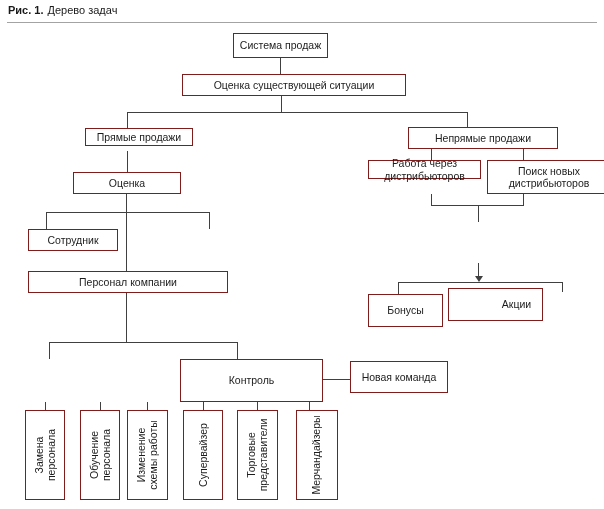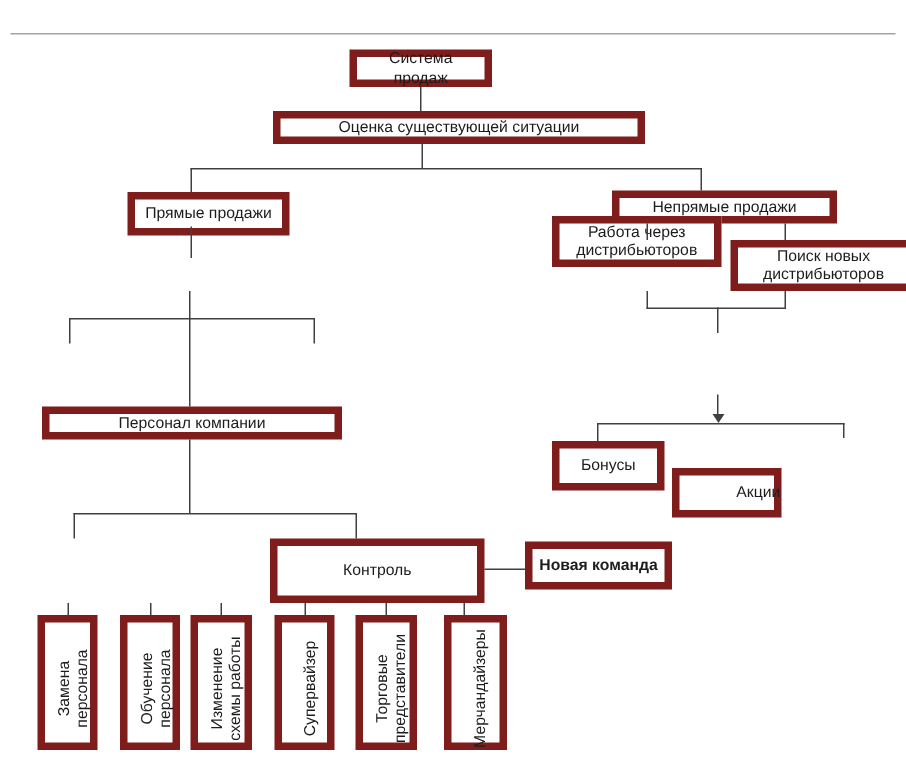--- a/index.html
+++ b/index.html
@@ -2,52 +2,57 @@
 <html><head>
 <meta charset="utf-8">
 <style>
   html,body{margin:0;padding:0;background:#ffffff;}
   #page{position:relative;width:604px;height:509px;background:#ffffff;
         font-family:"Liberation Sans","DejaVu Sans",sans-serif;overflow:hidden;}
   #caption{position:absolute;left:8px;top:4px;font-size:11px;color:#1a1a1a;}
   #caption .pfx{font-weight:bold;}
   #caption .txt{margin-left:4px;}
   #rule{position:absolute;left:7px;top:22px;width:590px;height:1px;background:#a3a3a3;}
-  .node{position:absolute;box-sizing:border-box;background:#ffffff;border:5px solid #7f1d1d;
+  .node{position:absolute;box-sizing:border-box;background:#ffffff;border:1px solid #7f1d1d;
         display:flex;align-items:center;justify-content:center;text-align:center;
         font-size:10.5px;line-height:1.18;color:#1c1c1c;white-space:pre-line;padding:1px 2px;}
   .vnode{padding:0;}
   .vtext{position:absolute;width:88px;height:36px;left:-25px;top:26px;transform:rotate(-90deg);
          display:flex;align-items:center;justify-content:center;text-align:center;white-space:pre-line;}
   .hline,.vline{position:absolute;background:#404040;}
   .hline{height:1px;}
   .vline{width:1px;}
   .arrowhead{position:absolute;width:0;height:0;border-left:4px solid transparent;
              border-right:4px solid transparent;border-top:6px solid #404040;}
 </style>
 </head>
 <body>
 
 <div id="page">
 
+  <div id="caption">
+    <span class="pfx">Рис. 1.</span><span class="txt">Дерево задач</span>
+  </div>
   <div id="rule"></div>
 
   <div class="node" style="left:233px;top:33px;width:95px;height:25px;">Система продаж</div>
-  <div class="node" style="left:182px;top:74px;width:248px;height:22px;">Оценка существующей ситуации</div>
-  <div class="node" style="left:85px;top:128px;width:108px;height:29px;">Прямые продажи</div>
+  <div class="node" style="left:182px;top:74px;width:224px;height:22px;">Оценка существующей ситуации</div>
+  <div class="node" style="left:85px;top:128px;width:108px;height:18px;">Прямые продажи</div>
   <div class="node" style="left:408px;top:127px;width:150px;height:22px;">Непрямые продажи</div>
-  <div class="node" style="left:368px;top:144px;width:113px;height:34px;">Работа через
+  <div class="node" style="left:73px;top:172px;width:108px;height:22px;">Оценка</div>
+  <div class="node" style="left:368px;top:160px;width:113px;height:19px;">Работа через
 дистрибьюторов</div>
   <div class="node" style="left:487px;top:160px;width:124px;height:34px;">Поиск новых
 дистрибьюторов</div>
+  <div class="node" style="left:28px;top:229px;width:90px;height:22px;">Сотрудник</div>
   <div class="node" style="left:28px;top:271px;width:200px;height:22px;">Персонал компании</div>
   <div class="node" style="left:368px;top:294px;width:75px;height:33px;">Бонусы</div>
-  <div class="node" style="left:448px;top:312px;width:73px;height:33px;padding-left:44px;">Акции</div>
+  <div class="node" style="left:448px;top:288px;width:95px;height:33px;padding-left:44px;">Акции</div>
   <div class="node" style="left:180px;top:359px;width:143px;height:43px;">Контроль</div>
-  <div class="node" style="left:350px;top:361px;width:98px;height:32px;font-weight:bold;">Новая команда</div>
+  <div class="node" style="left:350px;top:361px;width:98px;height:32px;">Новая команда</div>
 
   <div class="node vnode" style="left:25px;top:410px;width:40px;height:90px;">
     <div class="vtext">Замена
 персонала</div>
   </div>
   <div class="node vnode" style="left:80px;top:410px;width:40px;height:90px;">
     <div class="vtext">Обучение
 персонала</div>
   </div>
   <div class="node vnode" style="left:127px;top:410px;width:41px;height:90px;">

